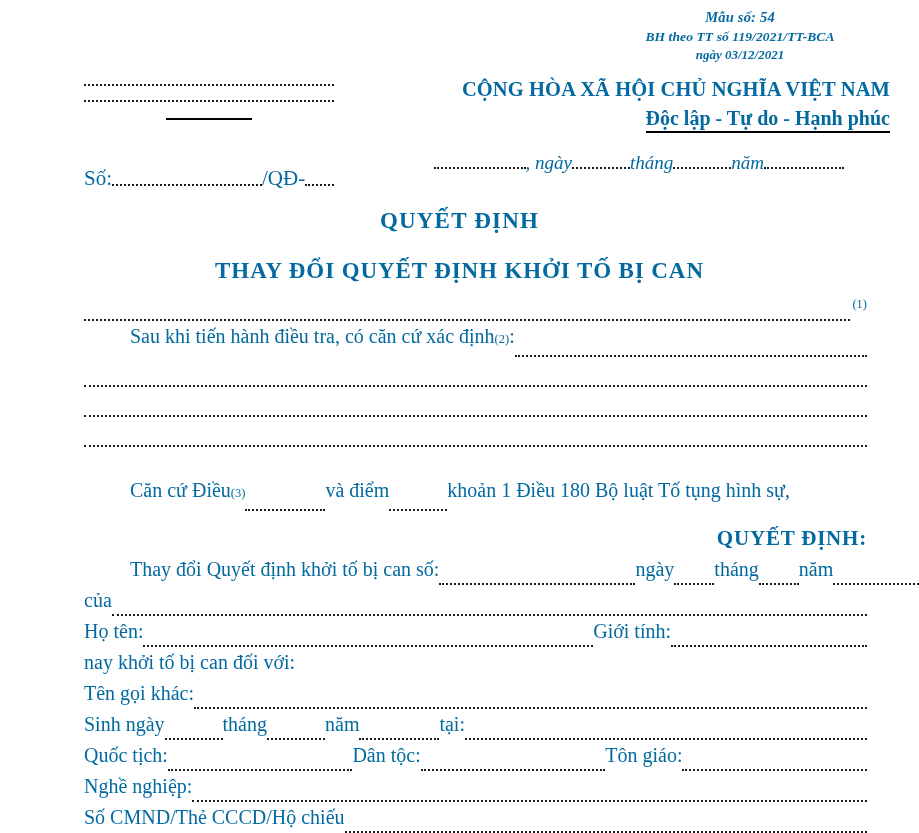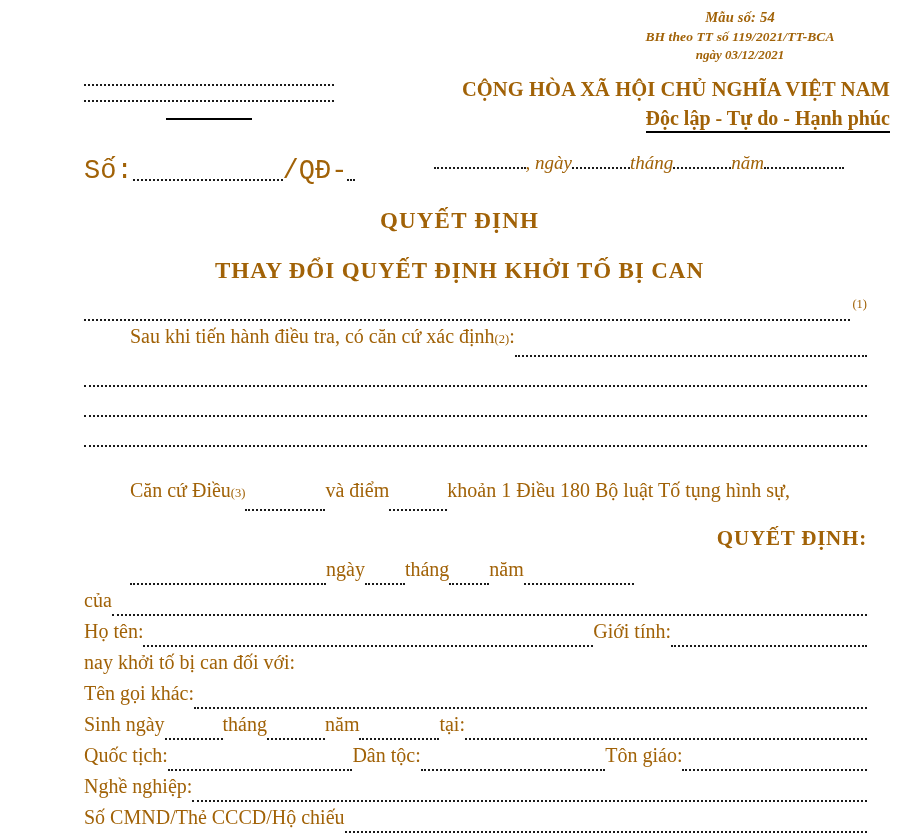--- a/index.html
+++ b/index.html
@@ -6,21 +6,21 @@
   html, body {
     margin: 0;
     padding: 0;
     background: #ffffff;
   }
   .page {
     position: relative;
     width: 919px;
     height: 833px;
     background: #ffffff;
-    color: #a16207;
+    color: #0369a1;
     font-family: "Liberation Serif", "DejaVu Serif", serif;
     overflow: hidden;
   }
 
   
   .dots {
     flex: 1 1 auto;
     align-self: flex-end;
     border-bottom: 2px dotted #1a1a1a;
     height: 0;
@@ -71,26 +71,25 @@
   .hdr-left .dline.first { margin-top: 10px; }
   .hdr-rule {
     width: 86px;
     height: 2px;
     background: #000;
     margin: 16px auto 0 auto;
   }
   .so-line {
     position: absolute;
     left: 84px;
-    top: 82px;
+    top: 92px;
     width: 250px;
     display: flex;
     align-items: baseline;
-    font-size: 27px;
-    font-family: Liberation Mono, monospace;
+    font-size: 21px;
   }
   .so-line .lbl { white-space: pre; }
 
   .hdr-right {
     position: absolute;
     left: 420px;
     top: 4px;
     width: 470px;
     text-align: right;
   }
@@ -270,20 +269,21 @@
       <span class="sup">(3)</span>
       <span class="dots w-md"></span>
       <span class="lbl">và điểm</span>
       <span class="dots w-sm"></span>
       <span class="lbl">khoản 1 Điều 180 Bộ luật Tố tụng hình sự,</span>
     </div>
 
     <div class="decide-head">QUYẾT ĐỊNH:</div>
 
     <div class="field-row indent">
+      <span class="lbl">Thay đổi Quyết định khởi tố bị can số:</span>
       <span class="dots w-2xl"></span>
       <span class="lbl">ngày</span>
       <span class="dots w-xs"></span>
       <span class="lbl">tháng</span>
       <span class="dots w-xs"></span>
       <span class="lbl">năm</span>
       <span class="dots w-lg"></span>
     </div>
 
     <div class="field-row">

